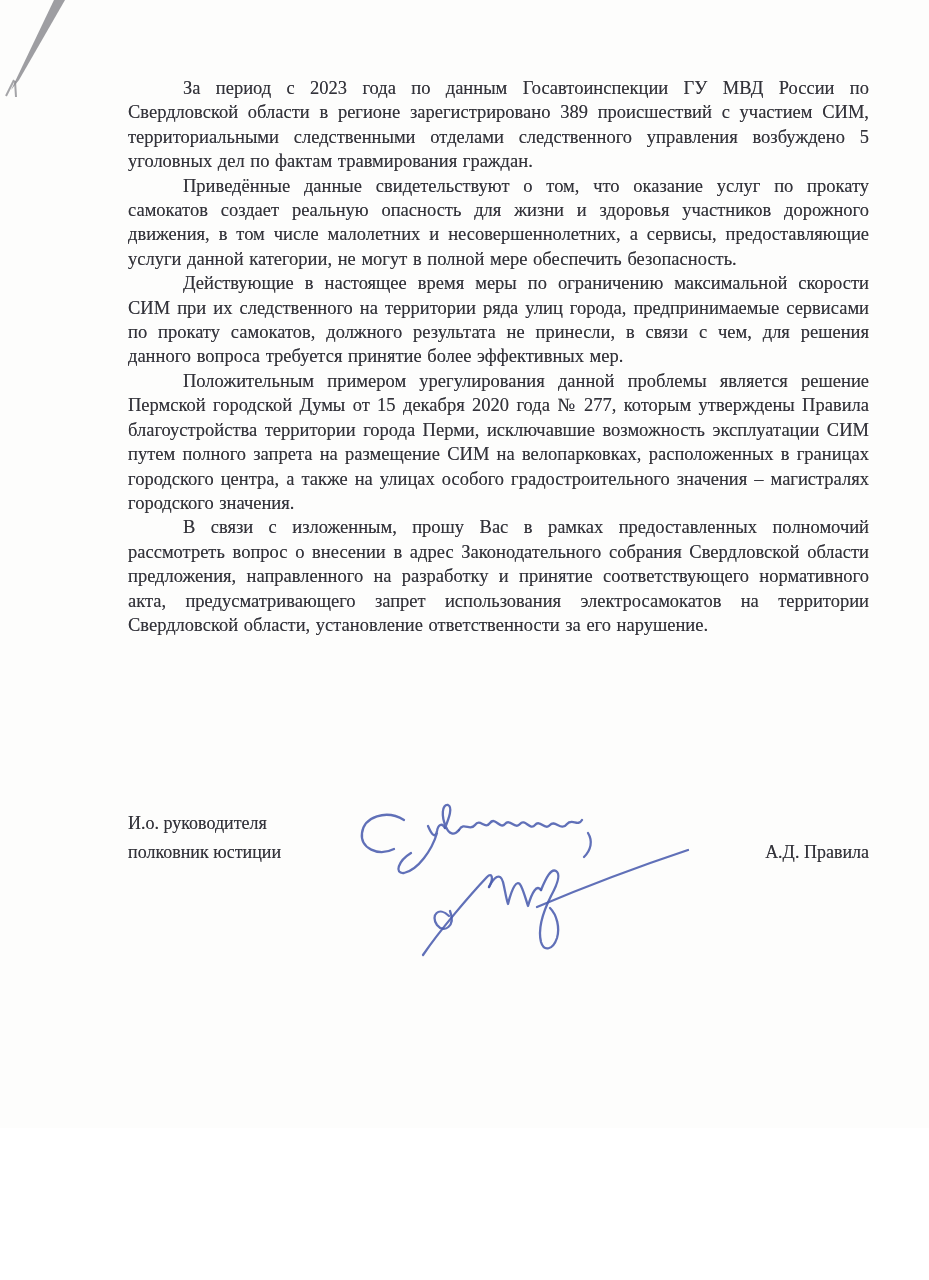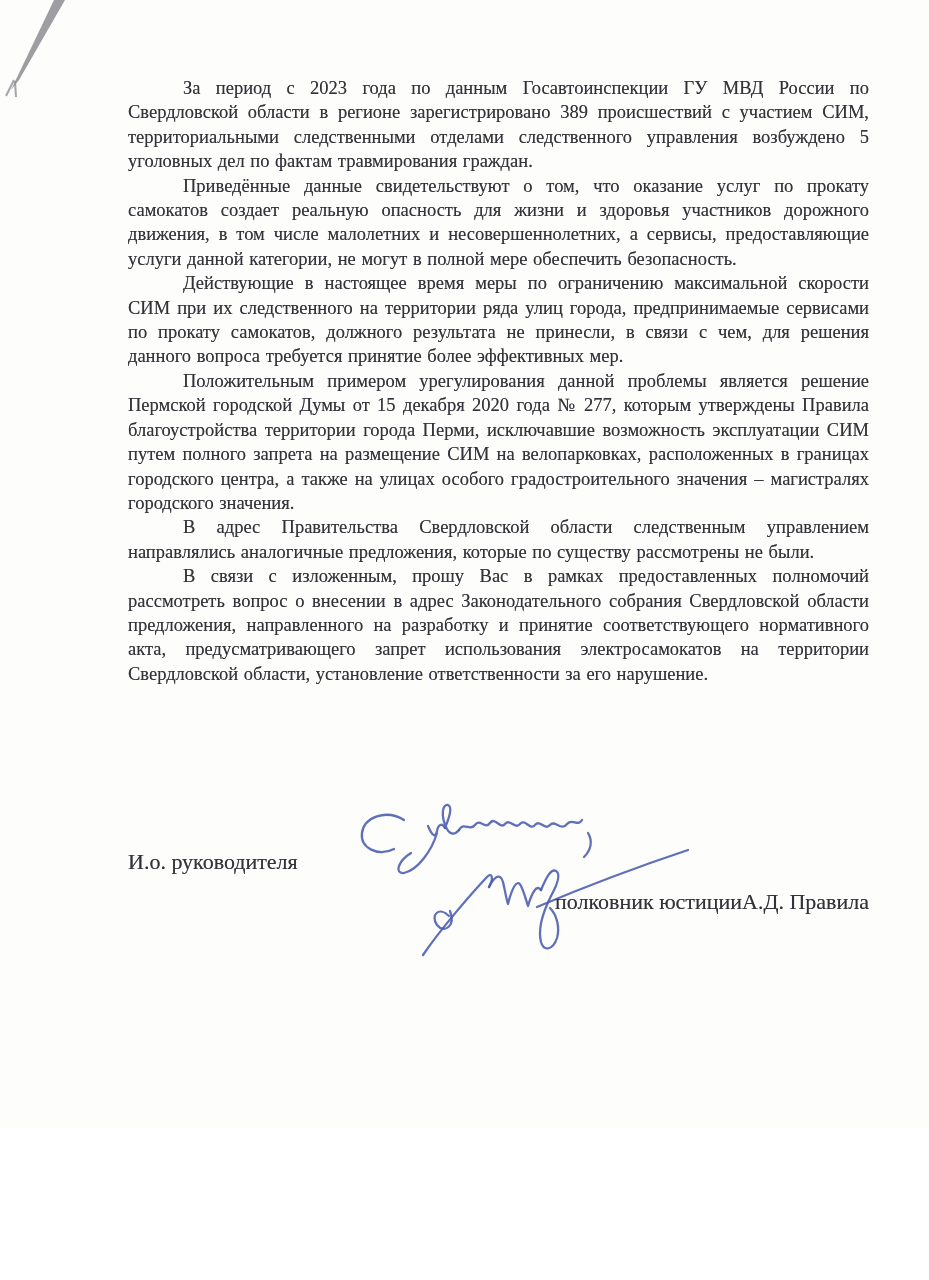--- a/index.html
+++ b/index.html
@@ -29,33 +29,33 @@
     font-size: 18.5px;
     line-height: 24.4px;
     color: #33333a;
     text-shadow: 0 0 0.5px rgba(45,45,55,0.55);
     word-spacing: 1px;
   }
   
   .signoff {
     position: absolute;
     left: 128px;
-    top: 849px;
+    top: 811px;
     width: 741px;
-    font-size: 22px;
+    font-size: 18px;
     color: #33333a;
     text-shadow: 0 0 0.5px rgba(45,45,55,0.55);
   }
   .signoff .position-line {
     line-height: 25px;
   }
   .signoff .rank-row {
     display: flex;
-    justify-content: flex-end;
-    margin-top: 15px;
+    justify-content: space-between;
+    margin-top: 4px;
     line-height: 25px;
   }
   
   .pencil-mark-svg {
     position: absolute;
     left: 0;
     top: 0;
     pointer-events: none;
   }
   .handwriting-svg {
@@ -98,21 +98,20 @@
     <polygon points="54,0 65,0 19,80 11,90" opacity="0.85" fill="#8d8d92"></polygon>
     <path d="M 14 80 L 6 96" stroke-width="2" fill="none" opacity="0.8" stroke="#8d8d92"></path>
     <path d="M 15 81 L 16 97" stroke-width="2" fill="none" opacity="0.8" stroke="#8d8d92"></path>
   </svg>
 
   <div class="body-text">
     <p>За период с 2023 года по данным Госавтоинспекции ГУ МВД России по Свердловской области в регионе зарегистрировано 389 происшествий с участием СИМ, территориальными следственными отделами следственного управления возбуждено 5 уголовных дел по фактам травмирования граждан.</p>
     <p>Приведённые данные свидетельствуют о том, что оказание услуг по прокату самокатов создает реальную опасность для жизни и здоровья участников дорожного движения, в том числе малолетних и несовершеннолетних, а сервисы, предоставляющие услуги данной категории, не могут в полной мере обеспечить безопасность.</p>
     <p>Действующие в настоящее время меры по ограничению максимальной скорости СИМ при их следственного на территории ряда улиц города, предпринимаемые сервисами по прокату самокатов, должного результата не принесли, в связи с чем, для решения данного вопроса требуется принятие более эффективных мер.</p>
     <p>Положительным примером урегулирования данной проблемы является решение Пермской городской Думы от 15 декабря 2020 года № 277, которым утверждены Правила благоустройства территории города Перми, исключавшие возможность эксплуатации СИМ путем полного запрета на размещение СИМ на велопарковках, расположенных в границах городского центра, а также на улицах особого градостроительного значения – магистралях городского значения.</p>
-    <p>В адрес Правительства Свердловской области следственным управлением направлялись аналогичные предложения, которые по существу рассмотрены не были.</p>
     <p>В связи с изложенным, прошу Вас в рамках предоставленных полномочий рассмотреть вопрос о внесении в адрес Законодательного собрания Свердловской области предложения, направленного на разработку и принятие соответствующего нормативного акта, предусматривающего запрет использования электросамокатов на территории Свердловской области, установление ответственности за его нарушение.</p>
   </div>
 
   <svg class="handwriting-svg" viewBox="0 0 929 1280" role="img" aria-label="С уважением,">
 
     <path d="M 404 820 C 386 809, 364 817, 362 833 C 360 848, 378 857, 394 849" stroke="#4a5cae"></path>
 
     <path d="M 428 826 C 431 833, 435 840, 437 831 C 438 825, 442 822, 445 828 M 437 833 C 432 850, 418 870, 404 873 C 394 874, 398 861, 411 853" stroke="#4a5cae"></path>
 
     <path d="M 445 828 C 449 818, 453 807, 448 805 C 442 804, 441 816, 446 827 C 449 834, 454 836, 459 830" stroke="#4a5cae"></path>

